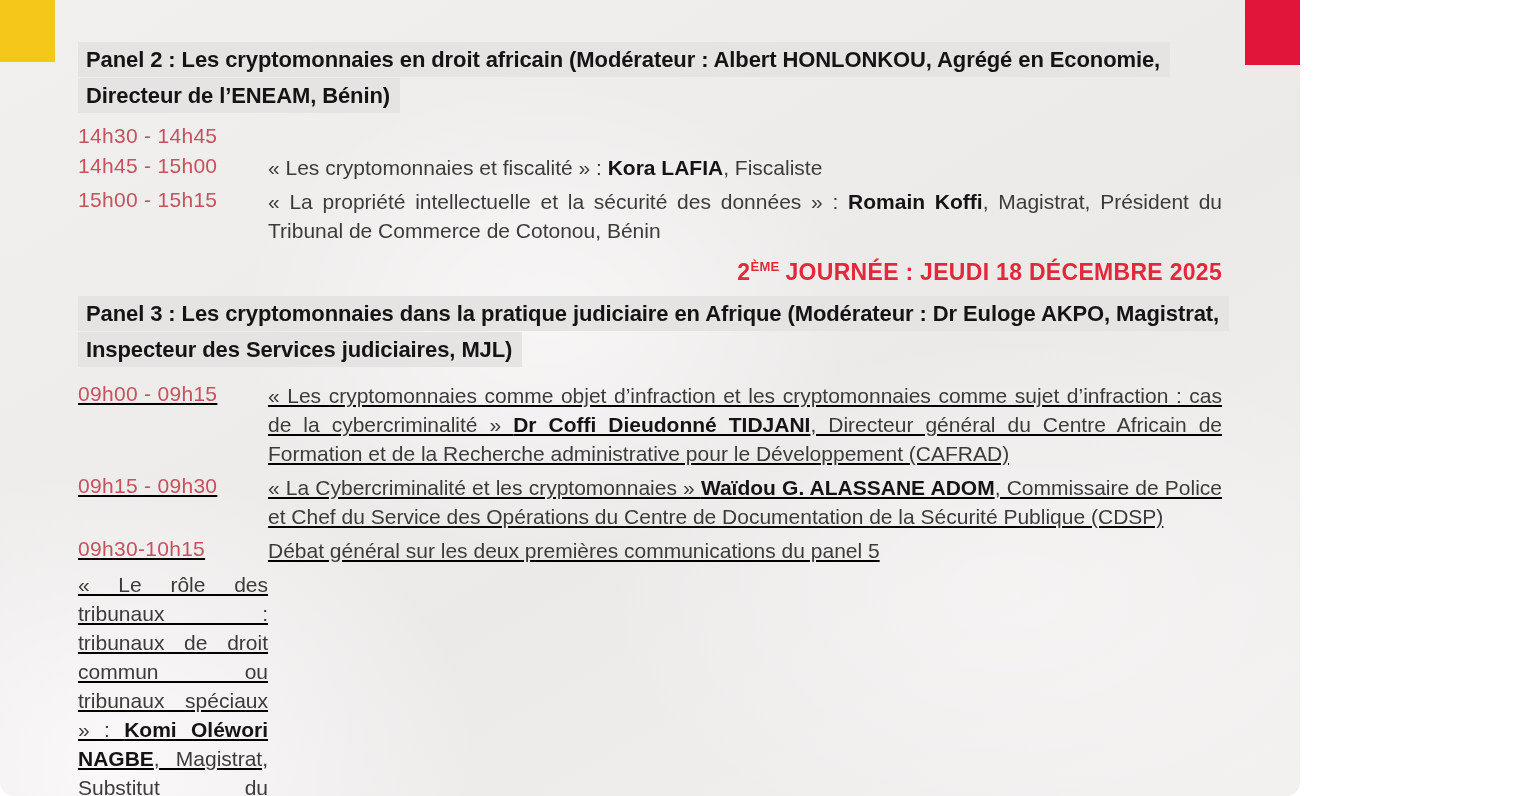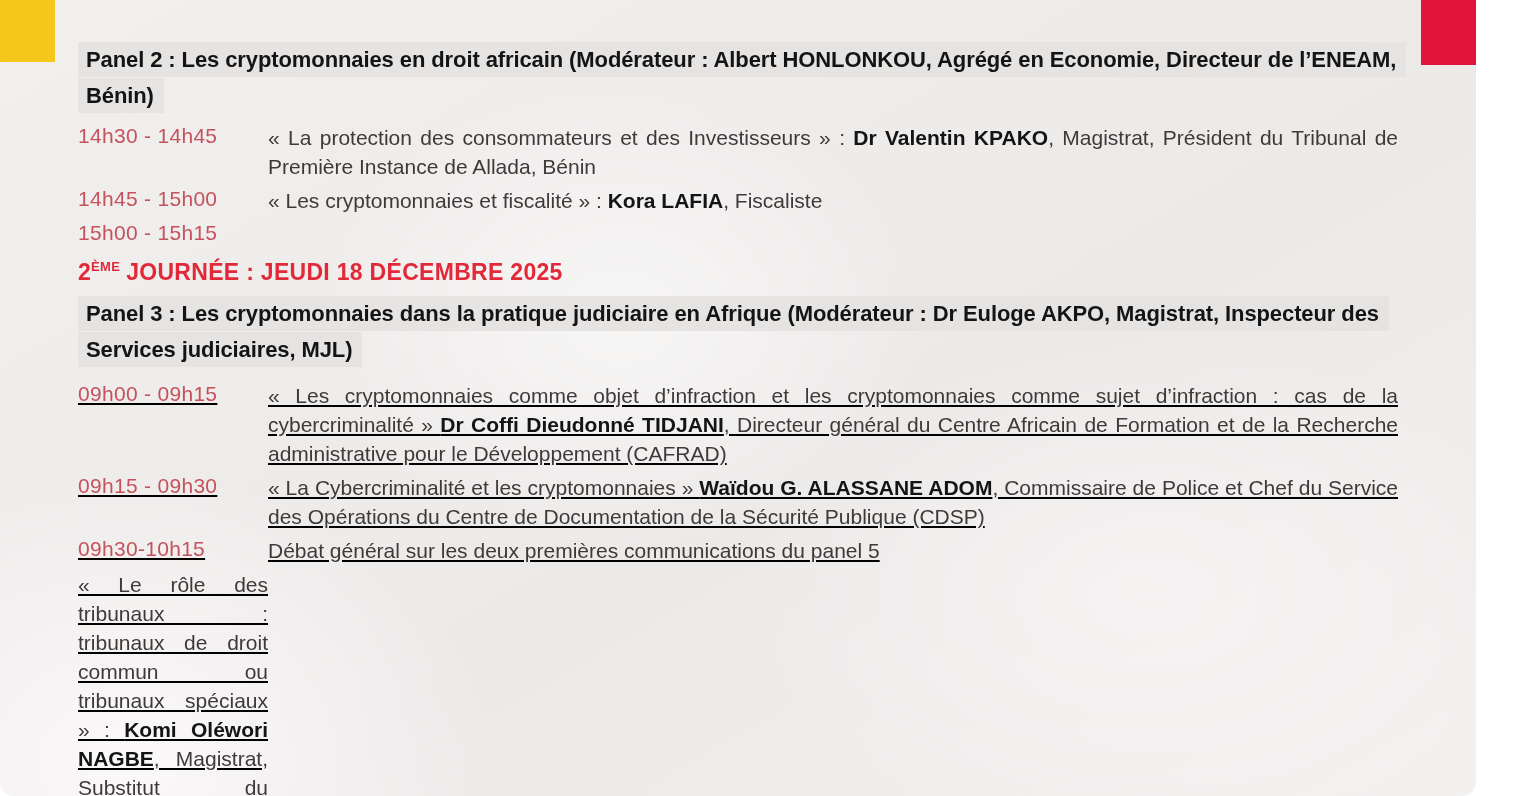--- a/index.html
+++ b/index.html
@@ -1,19 +1,19 @@
 <!DOCTYPE html>
 <html lang="fr" style="--page_bg: #f2f0ef; --header_bg: #e6e4e3; --corner_yellow: #f6c71b; --corner_red: #e1143a; --time: #c5525c; --heading_red: #e1293a; --text: #3d3b3a; --text_bold: #141414;"><head>
 <meta charset="utf-8">
 <style>
   html,body{margin:0;padding:0;background:#ffffff;}
   body{font-family:"Liberation Sans","DejaVu Sans",sans-serif;}
   .page{
     position:relative;
-    width:1476px;height:796px;
+    width:1300px;height:796px;
     overflow:hidden;
     border-radius:0 0 14px 14px;
     background:
       radial-gradient(ellipse 430px 330px at 42% 40%, rgba(255,255,255,.55), rgba(255,255,255,0) 72%),
       radial-gradient(ellipse 520px 420px at 9% 96%, rgba(253,251,251,.85), rgba(255,255,255,0) 70%),
       radial-gradient(ellipse 600px 380px at 78% 75%, rgba(255,255,255,.35), rgba(255,255,255,0) 70%),
       linear-gradient(150deg, var(--page_bg,#f2f0ef) 0%, #eceae9 58%, #f3f1f0 100%);
   }
   .corner{position:absolute;top:0;}
   .corner-yellow{left:0;width:55px;height:62px;background:var(--corner_yellow,#f6c71b);}
@@ -34,21 +34,21 @@
     font-size:21px;color:var(--time,#c5525c);
     letter-spacing:.3px;padding-top:1px;white-space:nowrap;
   }
   .session-desc{
     font-size:21px;line-height:29px;
     color:var(--text,#3d3b3a);
     text-align:justify;text-justify:inter-word;
   }
   .seg.bold{font-weight:700;color:var(--text_bold,#141414);}
   .day-heading{
-    margin:16px 0 10px 0;text-align:left;
+    margin:16px 0 10px 0;text-align:right;
     font-size:23px;font-weight:800;letter-spacing:.3px;
     color:var(--heading_red,#e1293a);
   }
   .day-heading sup{font-size:13px;line-height:0;margin-right:6px;}
   .panel-section + .day-heading{margin-top:14px;}
   .panel-section:last-child .panel-header{margin-bottom:0;}
   #panel-1 .sessions{margin-top:13px;text-decoration:underline;}
 </style>
 </head>
 <body>
@@ -56,28 +56,28 @@
 <div class="page">
   <div class="corner corner-yellow"></div>
   <div class="corner corner-red"></div>
 
   <main class="content">
     <section class="panel-section" id="panel-0">
         <div class="panel-header"><span class="panel-title">Panel 2 : Les cryptomonnaies en droit africain (Modérateur : Albert HONLONKOU, Agrégé en Economie, Directeur de l’ENEAM, Bénin)</span></div>
         <div class="sessions">
           <div class="session">
             <div class="session-time">14h30 - 14h45</div>
-            <div class="session-desc"><span class="seg">« La protection des consommateurs et des Investisseurs » : </span><span class="seg bold">Dr Valentin KPAKO</span><span class="seg">, Magistrat, Président du Tribunal de Première Instance de Allada, Bénin</span></div>
           </div>
           <div class="session">
             <div class="session-time">14h45 - 15h00</div>
             <div class="session-desc"><span class="seg">« Les cryptomonnaies et fiscalité » : </span><span class="seg bold">Kora LAFIA</span><span class="seg">, Fiscaliste</span></div>
           </div>
           <div class="session">
             <div class="session-time">15h00 - 15h15</div>
+            <div class="session-desc"><span class="seg">« La propriété intellectuelle et la sécurité des données » : </span><span class="seg bold">Romain Koffi</span><span class="seg">, Magistrat, Président du Tribunal de Commerce de Cotonou, Bénin</span></div>
           </div>
         </div>
       </section>
 
     <h2 class="day-heading"><span>2</span><sup>ÈME</sup><span>JOURNÉE : JEUDI 18 DÉCEMBRE 2025</span></h2>
 
     <section class="panel-section" id="panel-1">
         <div class="panel-header"><span class="panel-title">Panel 3 : Les cryptomonnaies dans la pratique judiciaire en Afrique (Modérateur : Dr Euloge AKPO, Magistrat, Inspecteur des Services judiciaires, MJL)</span></div>
         <div class="sessions">
           <div class="session">

